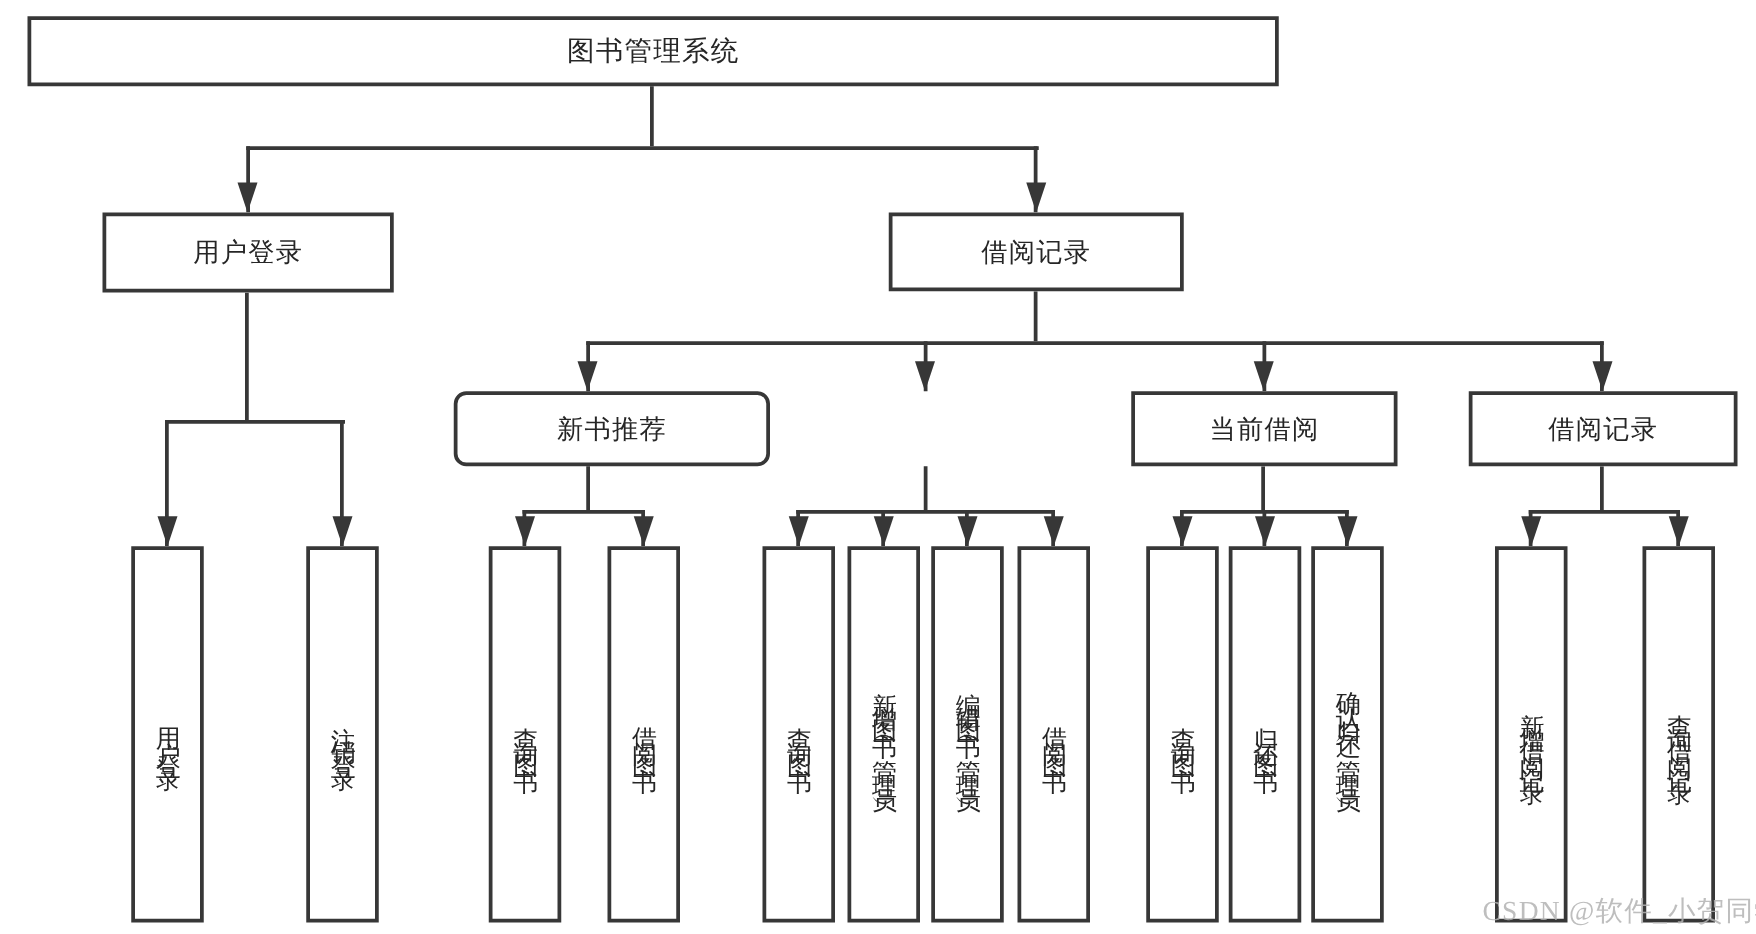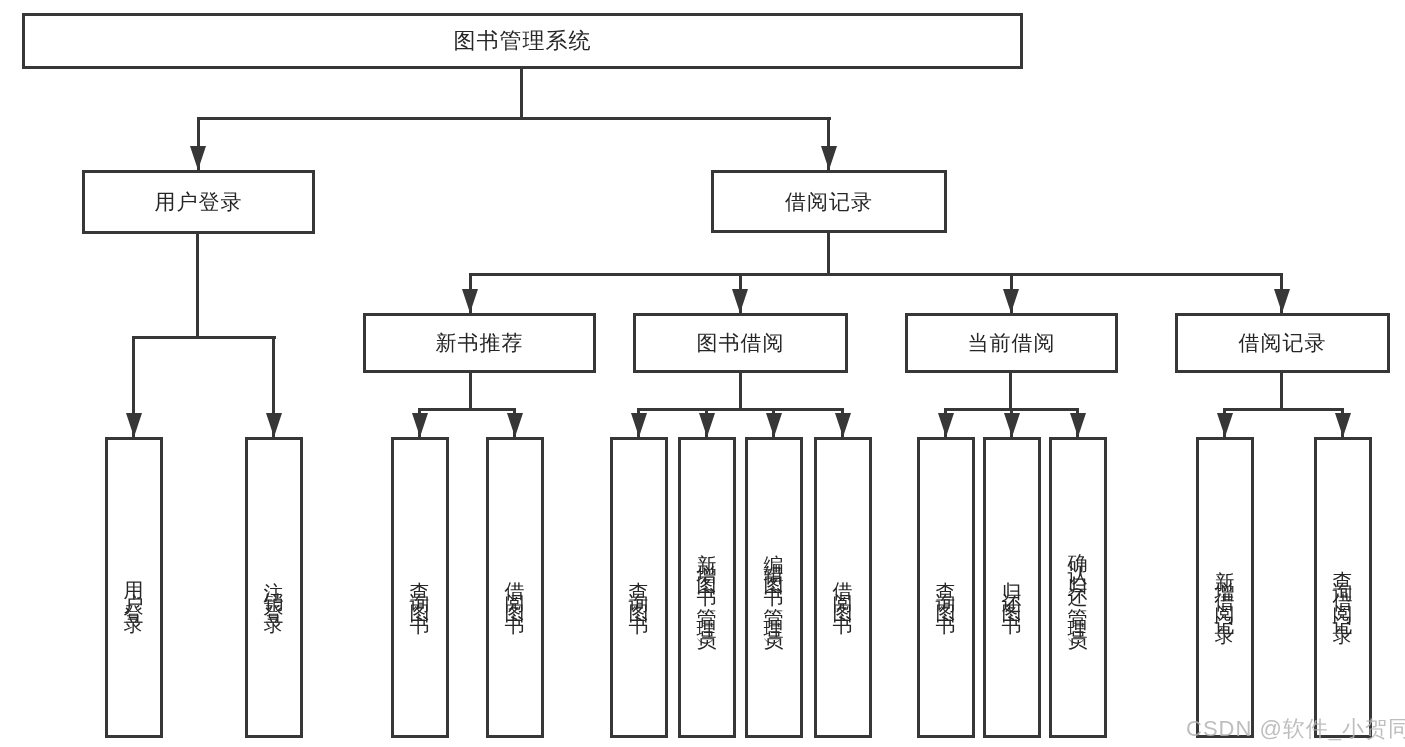--- a/index.html
+++ b/index.html
@@ -7,21 +7,21 @@
     --text:#262626;
     --bg:#ffffff;
     --wm:#b3b3b3;
   }
   html,body{margin:0;padding:0;background:var(--bg);}
   .canvas{
     position:relative;
     width:1405px;height:747px;
     background:var(--bg);
     overflow:hidden;
-    font-family:Liberation Sans, sans-serif;
+    font-family:Liberation Serif, serif;
     color:var(--text);
   }
   .box{
     position:absolute;
     box-sizing:border-box;
     background:#fff;
     border:3px solid var(--line);
     display:flex;align-items:center;justify-content:center;
     font-size:21px;
     letter-spacing:1px;
@@ -128,27 +128,24 @@
   </div>
 
   <div class="box" style="left:82px;top:170px;width:233px;height:64px;">
     <span>用户登录</span>
   </div>
 
   <div class="box" style="left:711px;top:170px;width:236px;height:63px;">
     <span>借阅记录</span>
   </div>
 
-  <div class="box" style="left:363px;top:313px;width:233px;height:60px;">
+  <div class="box" style="left:363px;top:313px;width:253px;height:60px;border-radius:10px;">
     <span>新书推荐</span>
   </div>
 
-  <div class="box" style="left:633px;top:313px;width:215px;height:60px;">
-    <span>图书借阅</span>
-  </div>
 
   <div class="box" style="left:905px;top:313px;width:213px;height:60px;">
     <span>当前借阅</span>
   </div>
 
   <div class="box" style="left:1175px;top:313px;width:215px;height:60px;">
     <span>借阅记录</span>
   </div>
 
   <div class="vbox" style="left:105px;top:437px;width:58px;height:301px;">

